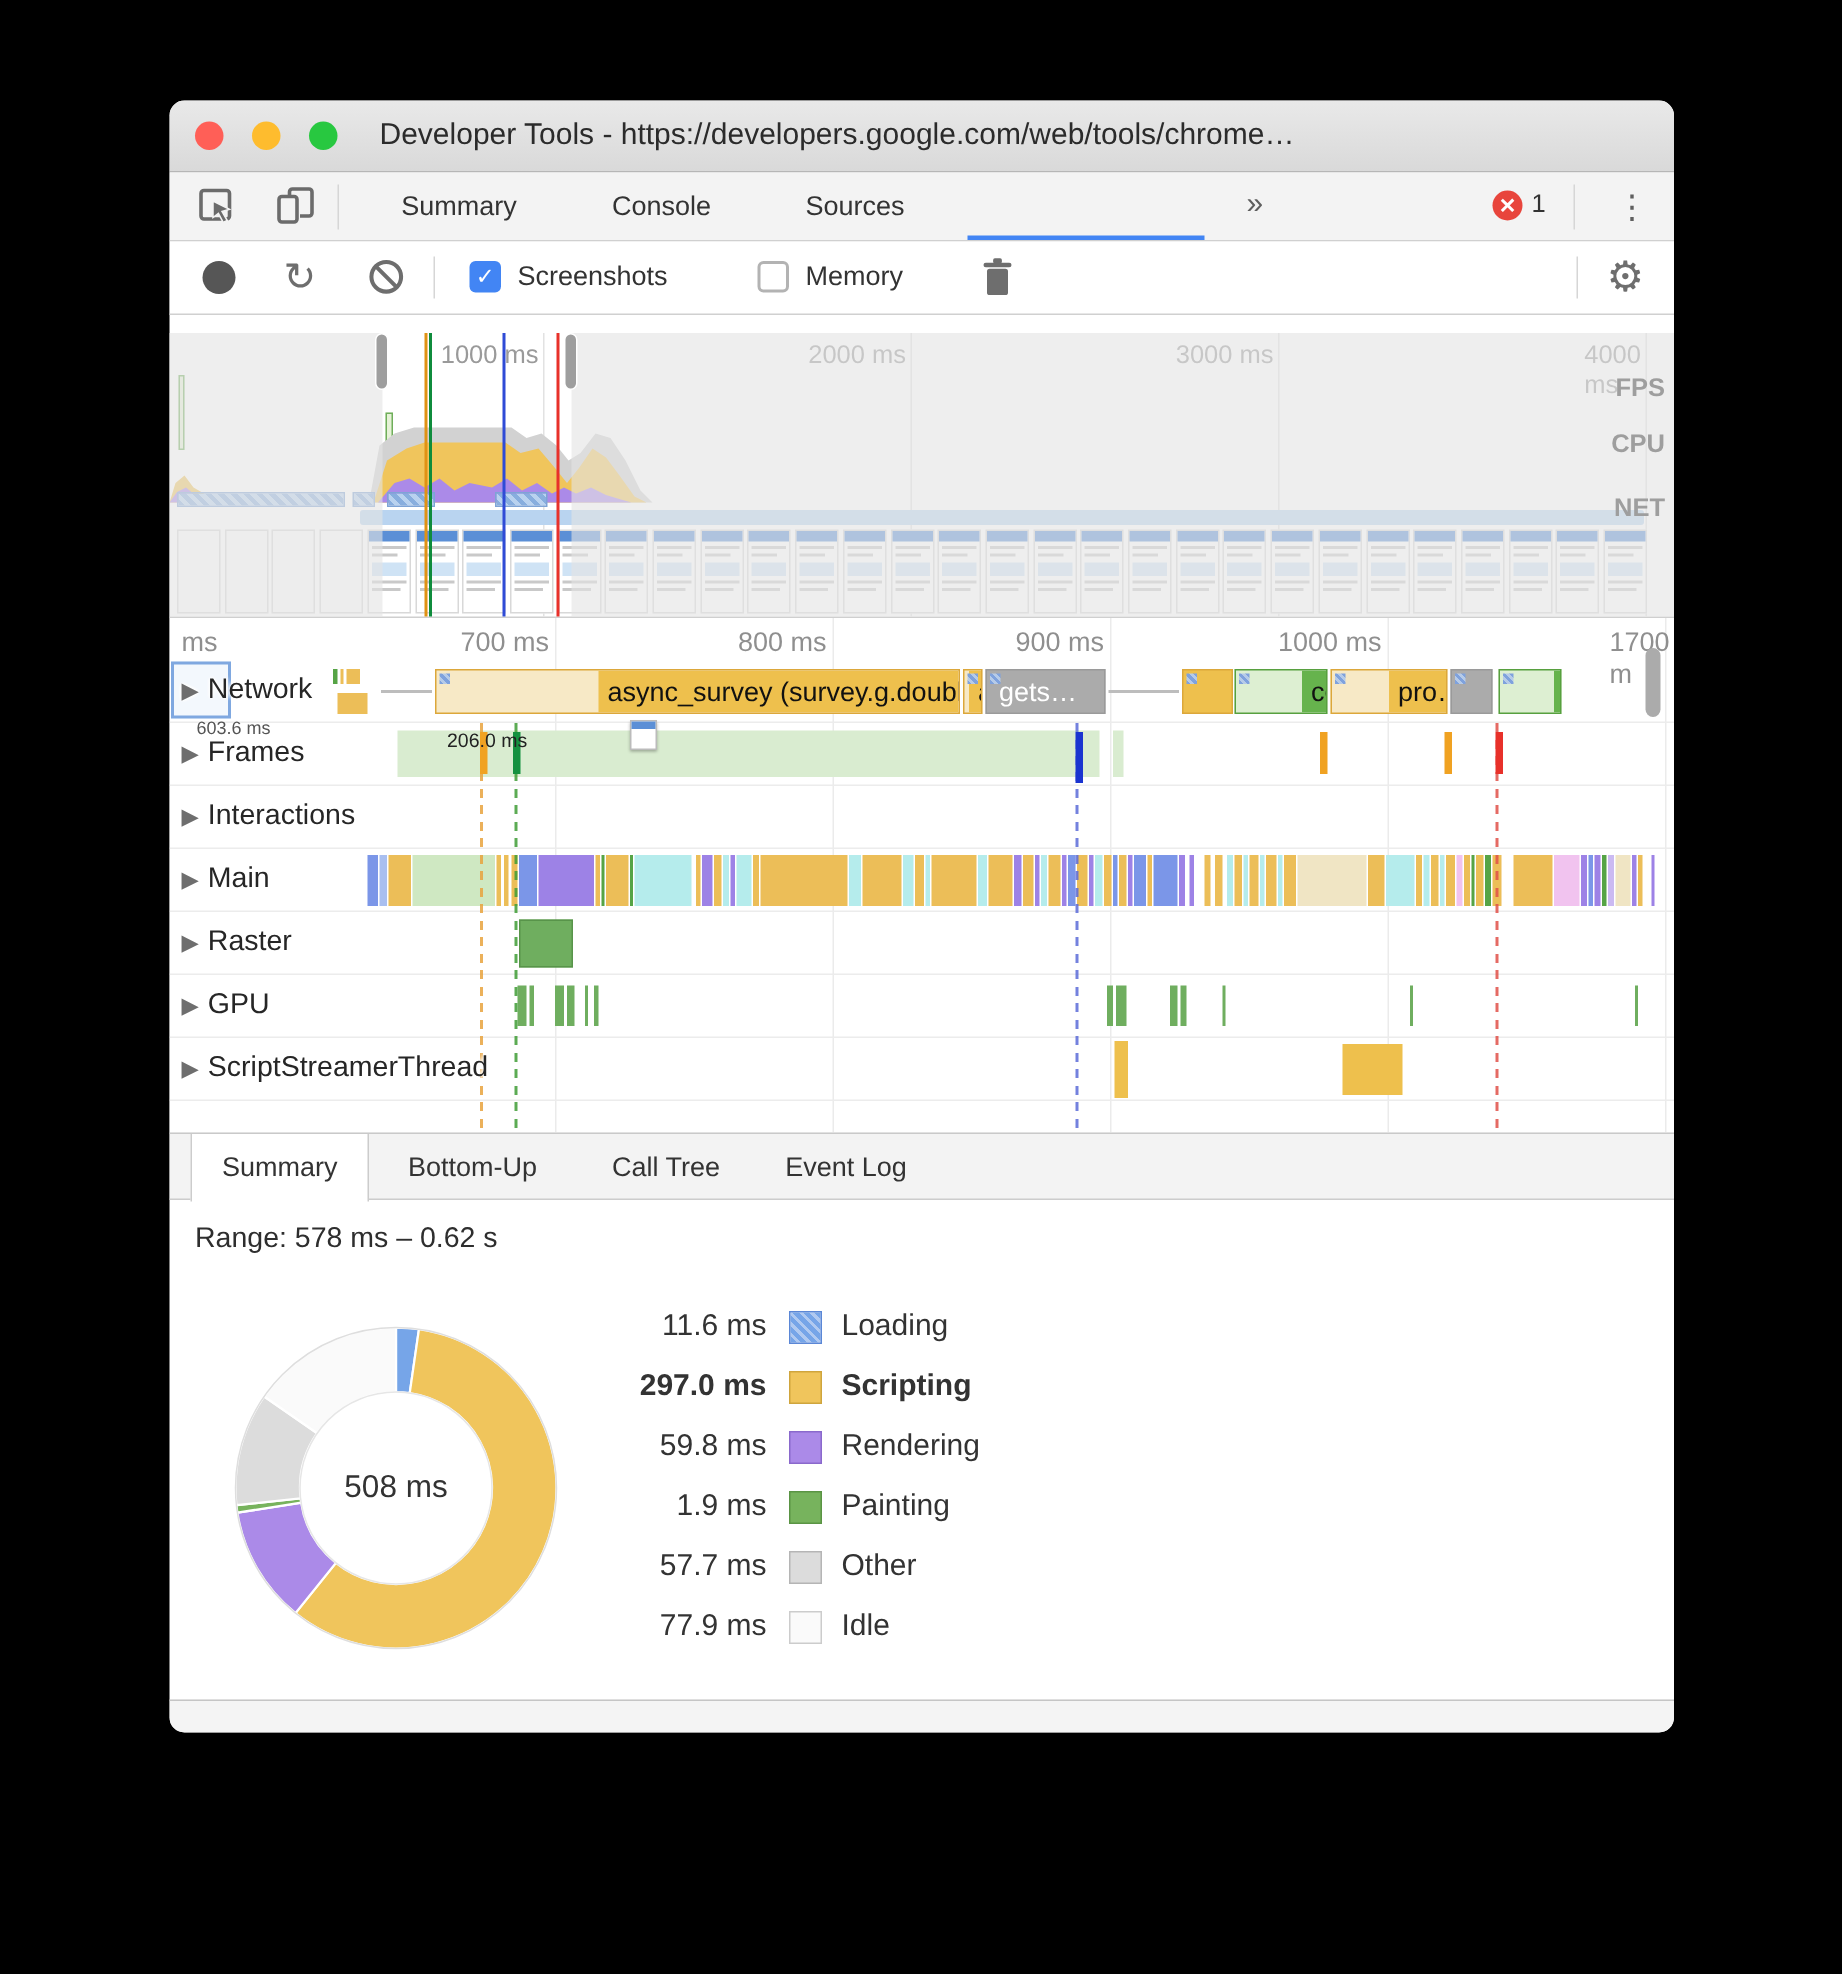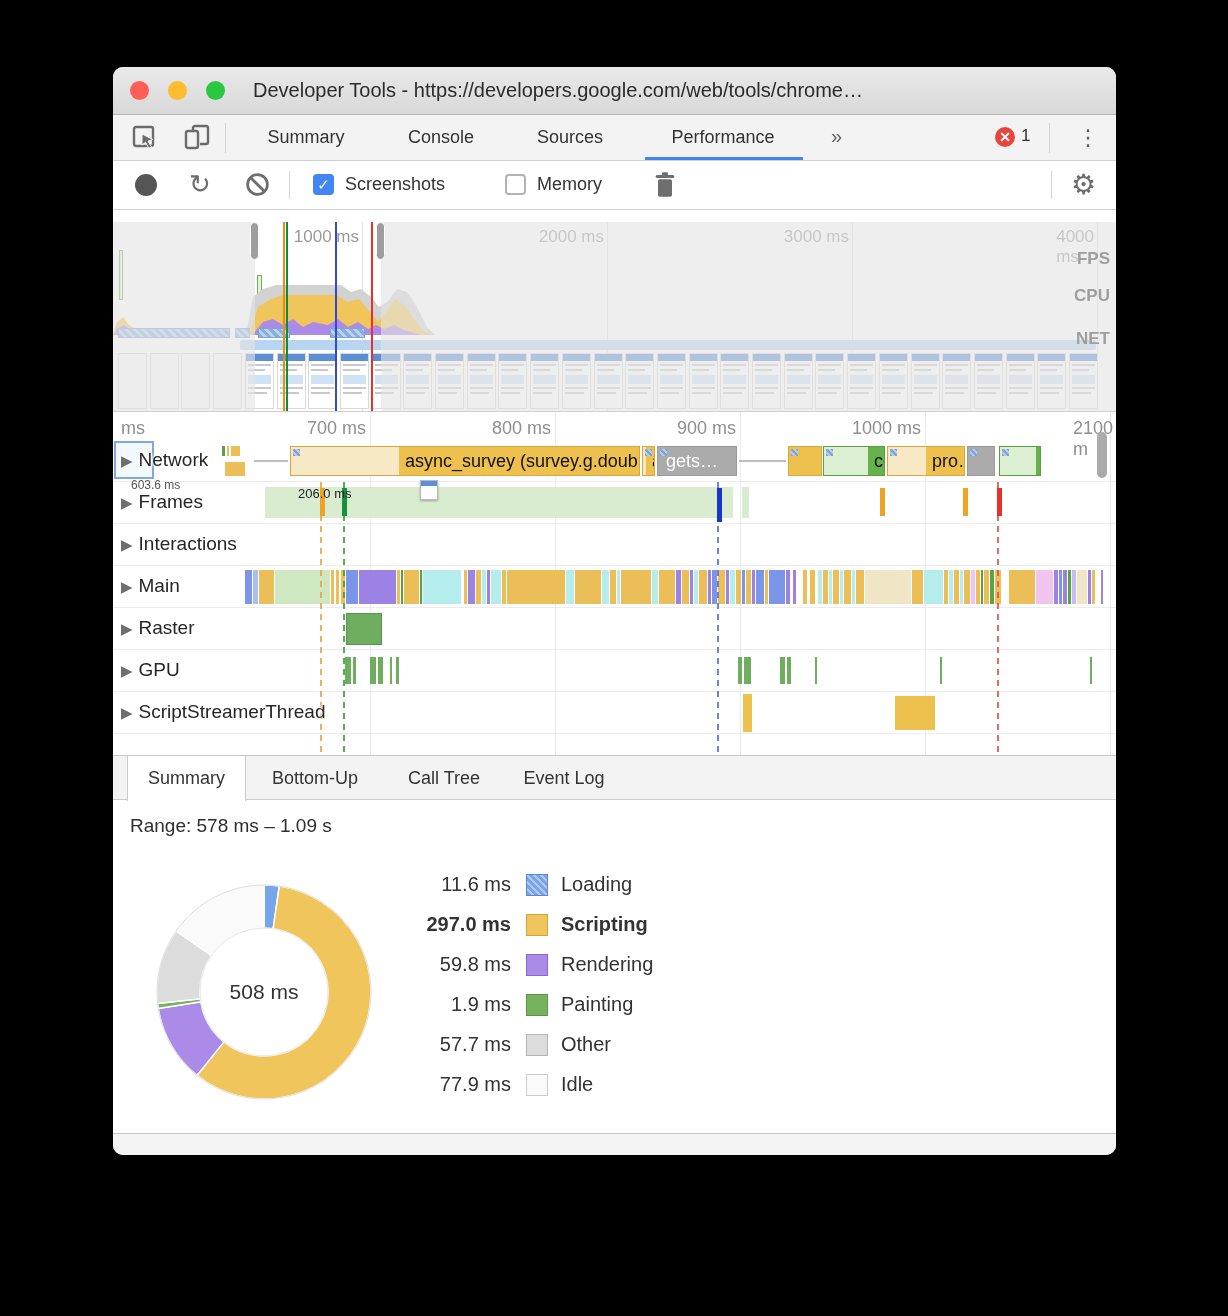--- a/index.html
+++ b/index.html
@@ -95,21 +95,20 @@
       <path d="M11 10 L22 15.5 L17 17 L20.5 23 L17.8 24.3 L14.6 18.3 L11 21 Z" fill="currentColor" stroke="#f3f3f3" stroke-width="1"></path>
     </svg>
     <svg class="tb-icon" style="left:70px" viewBox="0 0 28 28">
       <rect x="3" y="7" width="12" height="17" rx="2" fill="none" stroke="currentColor" stroke-width="2.4"></rect>
       <path d="M10 7 V4 a2 2 0 0 1 2-2 h11 a2 2 0 0 1 2 2 v14 a2 2 0 0 1-2 2 h-6" fill="none" stroke="currentColor" stroke-width="2.4"></path>
     </svg>
     <div class="vsep" style="left:112px"></div>
     <div class="dt-tab" style="left:128px;width:130px">Summary</div>
     <div class="dt-tab" style="left:268px;width:120px">Console</div>
     <div class="dt-tab" style="left:398px;width:118px">Sources</div>
-    <div class="dt-tab" style="left:528px;width:164px">Performance</div>
     <div id="tab-underline" style="left:532px;width:158px"></div>
     <div id="overflow-chevron" style="left:718px;width:30px">»</div>
     <div id="error-badge" style="left:882px;top:12px">✕</div>
     <div id="error-count" style="left:908px;top:11px">1</div>
     <div class="vsep" style="left:936px"></div>
     <div id="kebab" style="left:964px;top:10px">⋮</div>
   </div>
 
   <div id="toolbar">
     <div id="record-btn" style="left:22px;top:13px"></div>
@@ -395,21 +394,21 @@
       <div class="tr-grid" style="left: 257px;"></div>
       <div class="tr-grid" style="left: 442px;"></div>
       <div class="tr-grid" style="left: 627px;"></div>
       <div class="tr-grid" style="left: 812px;"></div>
       <div class="tr-grid" style="left: 997px;"></div>
       <div class="ruler-label" style="left: 8px;">ms</div>
       <div class="ruler-label" style="left: 253px; transform: translateX(-100%);">700 ms</div>
       <div class="ruler-label" style="left: 438px; transform: translateX(-100%);">800 ms</div>
       <div class="ruler-label" style="left: 623px; transform: translateX(-100%);">900 ms</div>
       <div class="ruler-label" style="left: 808px; transform: translateX(-100%);">1000 ms</div>
-      <div class="ruler-label" style="left: 1000px; transform: translateX(-100%);">2100 m</div>
+      <div class="ruler-label" style="left: 1000px; transform: translateX(-100%);">1700 m</div>
       <div class="track-row" style="top: 28px;">
         <div class="track-label"><span class="tri">▶</span>Network</div>
         <div style="position: absolute; left: 1px; top: 1px; width: 40px; height: 38px; border: 2px solid rgb(127, 168, 224); background: rgba(160, 200, 240, 0.12);"></div>
         <div style="position: absolute; left: 109px; top: 6px; width: 3px; height: 10px; background: rgb(86, 164, 70);"></div>
         <div style="position: absolute; left: 114px; top: 6px; width: 2px; height: 10px; background: rgb(236, 190, 88);"></div>
         <div style="position: absolute; left: 118px; top: 6px; width: 9px; height: 10px; background: rgb(236, 190, 88);"></div>
         <div style="position: absolute; left: 112px; top: 22px; width: 20px; height: 14px; background: rgb(236, 190, 88);"></div>
         <div class="netline" style="left: 141px; width: 34px;"></div>
         <div class="netbar" style="left: 177px; width: 350px; border: 1px solid rgb(220, 167, 58); background: rgb(247, 233, 198);"><div style="position: absolute; inset: 0px 0px 0px 108px; background: rgb(238, 192, 77);"></div><div class="chip"></div><span style="position: relative; z-index: 2; padding-left: 114px;">async_survey (survey.g.double</span></div>
         <div class="netbar" style="left: 529px; width: 13px; border: 1px solid rgb(220, 167, 58); background: rgb(247, 233, 198);"><div style="position: absolute; inset: 0px 0px 0px 3px; background: rgb(238, 192, 77);"></div><div class="chip"></div><span style="position: relative; z-index: 2; padding-left: 9px;">a</span></div>
@@ -567,21 +566,21 @@
     </div>
 
   <div id="drawer-tabs">
     <div id="active-tab-box"></div>
     <div class="sum-tab" style="left:14px;width:119px">Summary</div>
     <div class="sum-tab" style="left:146px;width:112px">Bottom-Up</div>
     <div class="sum-tab" style="left:284px;width:94px">Call Tree</div>
     <div class="sum-tab" style="left:396px;width:110px">Event Log</div>
   </div>
 
-  <div id="range-label">Range: 578 ms – 1.09 s</div>
+  <div id="range-label">Range: 578 ms – 0.62 s</div>
 
   <svg id="donut-svg" style="position: absolute; left: 40px; top: 814px;" width="222" height="222">
       <path d="M 111.00 4.00 A 107 107 0 0 1 126.31 5.10 L 120.15 47.66 A 64 64 0 0 0 111.00 47.00 Z" fill="#76a5e8" stroke="#ffffff" stroke-width="1.5"></path>
       <path d="M 126.31 5.10 A 107 107 0 1 1 43.98 194.41 L 70.92 160.89 A 64 64 0 1 0 120.15 47.66 Z" fill="#f0c55c" stroke="#ffffff" stroke-width="1.5"></path>
       <path d="M 43.98 194.41 A 107 107 0 0 1 5.27 127.42 L 47.76 120.82 A 64 64 0 0 0 70.92 160.89 Z" fill="#ab8ae8" stroke="#ffffff" stroke-width="1.5"></path>
       <path d="M 5.27 127.42 A 107 107 0 0 1 4.61 122.43 L 47.37 117.84 A 64 64 0 0 0 47.76 120.82 Z" fill="#77b35d" stroke="#ffffff" stroke-width="1.5"></path>
       <path d="M 4.61 122.43 A 107 107 0 0 1 23.11 49.97 L 58.43 74.50 A 64 64 0 0 0 47.37 117.84 Z" fill="#dcdcdc" stroke="#ffffff" stroke-width="1.5"></path>
       <path d="M 23.11 49.97 A 107 107 0 0 1 111.00 4.00 L 111.00 47.00 A 64 64 0 0 0 58.43 74.50 Z" fill="#fafafa" stroke="#ffffff" stroke-width="1.5"></path>
       <circle cx="111" cy="111" r="107" fill="none" stroke="#dedede" stroke-width="1"></circle>
       <circle cx="111" cy="111" r="64" fill="none" stroke="#e6e6e6" stroke-width="1"></circle>

